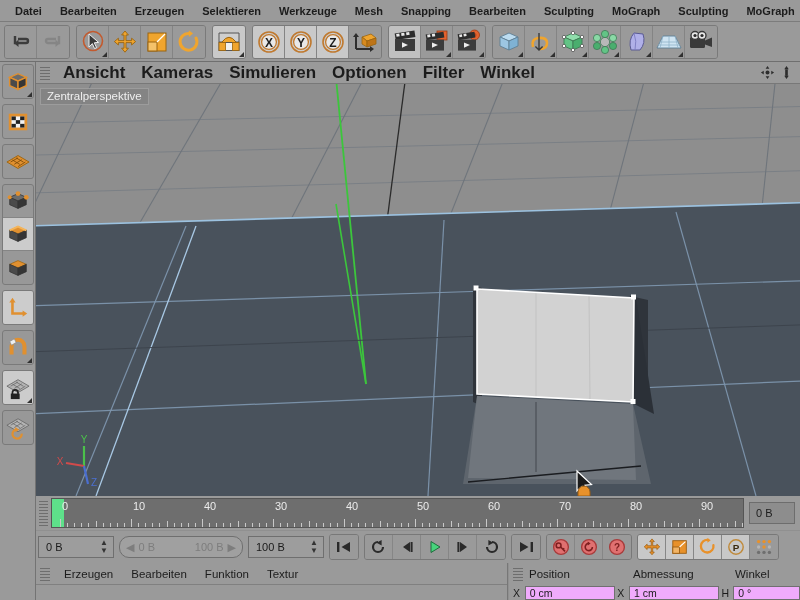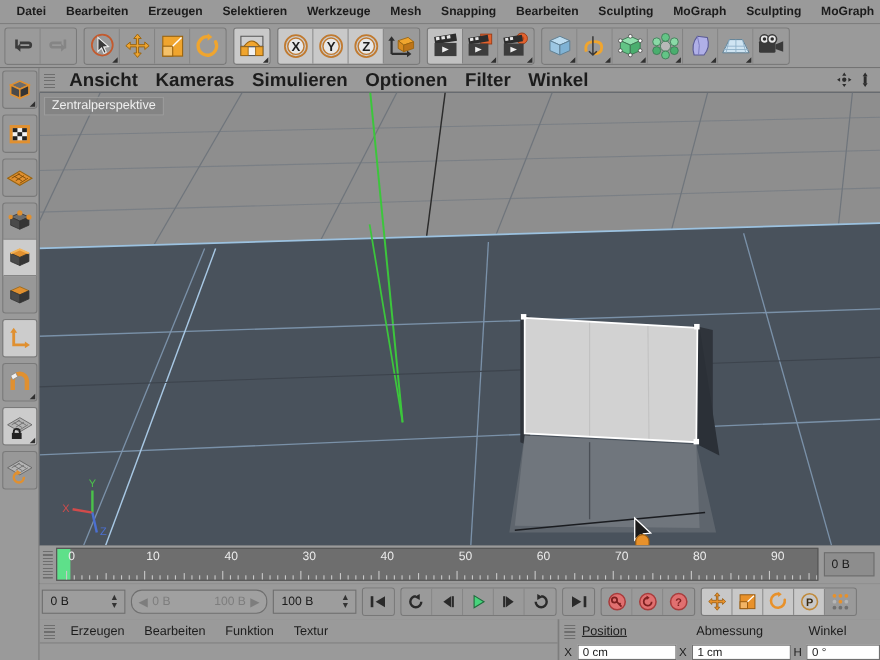--- a/index.html
+++ b/index.html
@@ -111,21 +111,21 @@
      border-bottom: 1px solid #808080; }
   .panelbar .grip { width: 10px; height: 14px; margin-right: 5px;
      background-image: repeating-linear-gradient(0deg,#6e6e6e 0,#6e6e6e 1px,transparent 1px,transparent 3px);}
   .panelbar .mi { font-size: 11.5px; color: #1c1c1c; padding: 0 9px; }
   .coordhdr { display: flex; align-items: center; height: 22px; padding-left: 4px; }
   .coordhdr .grip { width: 10px; height: 14px; margin-right: 6px;
      background-image: repeating-linear-gradient(0deg,#6e6e6e 0,#6e6e6e 1px,transparent 1px,transparent 3px);}
   .coordhdr .ch { font-size: 11.5px; color: #1c1c1c; }
   .coordrow { display: flex; align-items: center; height: 15px; padding-left: 4px; gap: 2px; }
   .coordrow .ax { font-size: 10.5px; color: #1c1c1c; width: 10px; }
-  .coordrow .cf { height: 14px; background: #ffffff; border: 1px solid #707070;
+  .coordrow .cf { height: 14px; background: #f0abfc; border: 1px solid #707070;
      font-size: 10.5px; color: #1a1a1a; display:flex; align-items:center; padding-left:4px; }
   svg { display: block; }
 </style>
 </head>
 <body>
 
 <div class="app">
 
   <div class="menubar">
     <div class="mi">Datei</div>
@@ -816,21 +816,21 @@
       <div class="mi">Erzeugen</div>
       <div class="mi">Bearbeiten</div>
       <div class="mi">Funktion</div>
       <div class="mi">Textur</div>
     </div>
   </div>
 
   <div class="botright">
     <div class="coordhdr">
       <div class="grip"></div>
-      <div class="ch" style="width:104px;text-decoration:underline;">Position</div>
+      <div class="ch" style="width:104px;">Position</div>
       <div class="ch" style="width:102px;">Abmessung</div>
       <div class="ch">Winkel</div>
     </div>
     <div class="coordrow">
       <div class="ax">X</div>
       <div class="cf" style="width:92px;">0 cm</div>
       <div class="ax">X</div>
       <div class="cf" style="width:92px;">1 cm</div>
       <div class="ax">H</div>
       <div class="cf" style="width:68px;">0 °</div>

